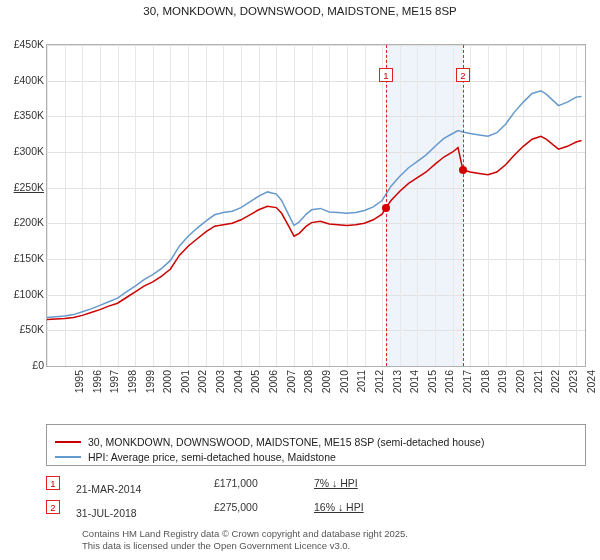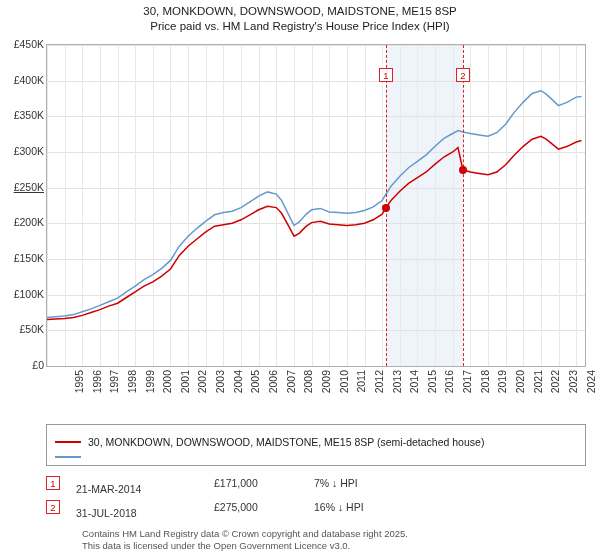--- a/index.html
+++ b/index.html
@@ -162,40 +162,40 @@
   }
   .event-row .eprice {
     position: absolute;
     left: 168px;
     top: 3px;
   }
   .event-row .ehpi {
     position: absolute;
     left: 268px;
     top: 3px;
+    text-decoration: underline;
   }
   #footer {
     position: absolute;
     left: 46px;
     top: 528px;
     width: 548px;
     font-size: 9.5px;
     color: #555555;
     line-height: 12px;
     margin-left: 36px;
   }
 </style>
 </head>
 <body>
 
 <div id="root">
 
   <div class="title-block">
     <div class="title-line">30, MONKDOWN, DOWNSWOOD, MAIDSTONE, ME15 8SP</div>
-    <div class="title-line">Price paid vs. HM Land Registry's House Price Index (HPI)</div>
   </div>
 
   <div id="plot">
     <div class="shade-band" style="left: 339.028px; width: 76.9075px; background: rgb(234, 240, 249);"></div>
       <div class="gridline-h" style="top: 321px;"></div>
       <div class="gridline-h" style="top: 285.333px;"></div>
       <div class="gridline-h" style="top: 249.667px;"></div>
       <div class="gridline-h" style="top: 214px;"></div>
       <div class="gridline-h" style="top: 178.333px;"></div>
       <div class="gridline-h" style="top: 142.667px;"></div>
@@ -289,20 +289,21 @@
       <div class="x-label" style="left: 561.541px; top: 370px;">2024</div>
     </div>
 
   <div id="legend">
       <div class="legend-row">
         <span class="legend-swatch" style="border-top-color: rgb(204, 0, 0);"></span>
         <span>30, MONKDOWN, DOWNSWOOD, MAIDSTONE, ME15 8SP (semi-detached house)</span>
       </div>
       <div class="legend-row">
         <span class="legend-swatch" style="border-top-color: rgb(102, 153, 204);"></span>
+        <span>HPI: Average price, semi-detached house, Maidstone</span>
       </div>
     </div>
 
   <div id="events">
       <div class="event-row">
         <div class="marker-box ebox">1</div>
         <div class="edate">21-MAR-2014</div>
         <div class="eprice">£171,000</div>
         <div class="ehpi">7% ↓ HPI</div>
       </div>

